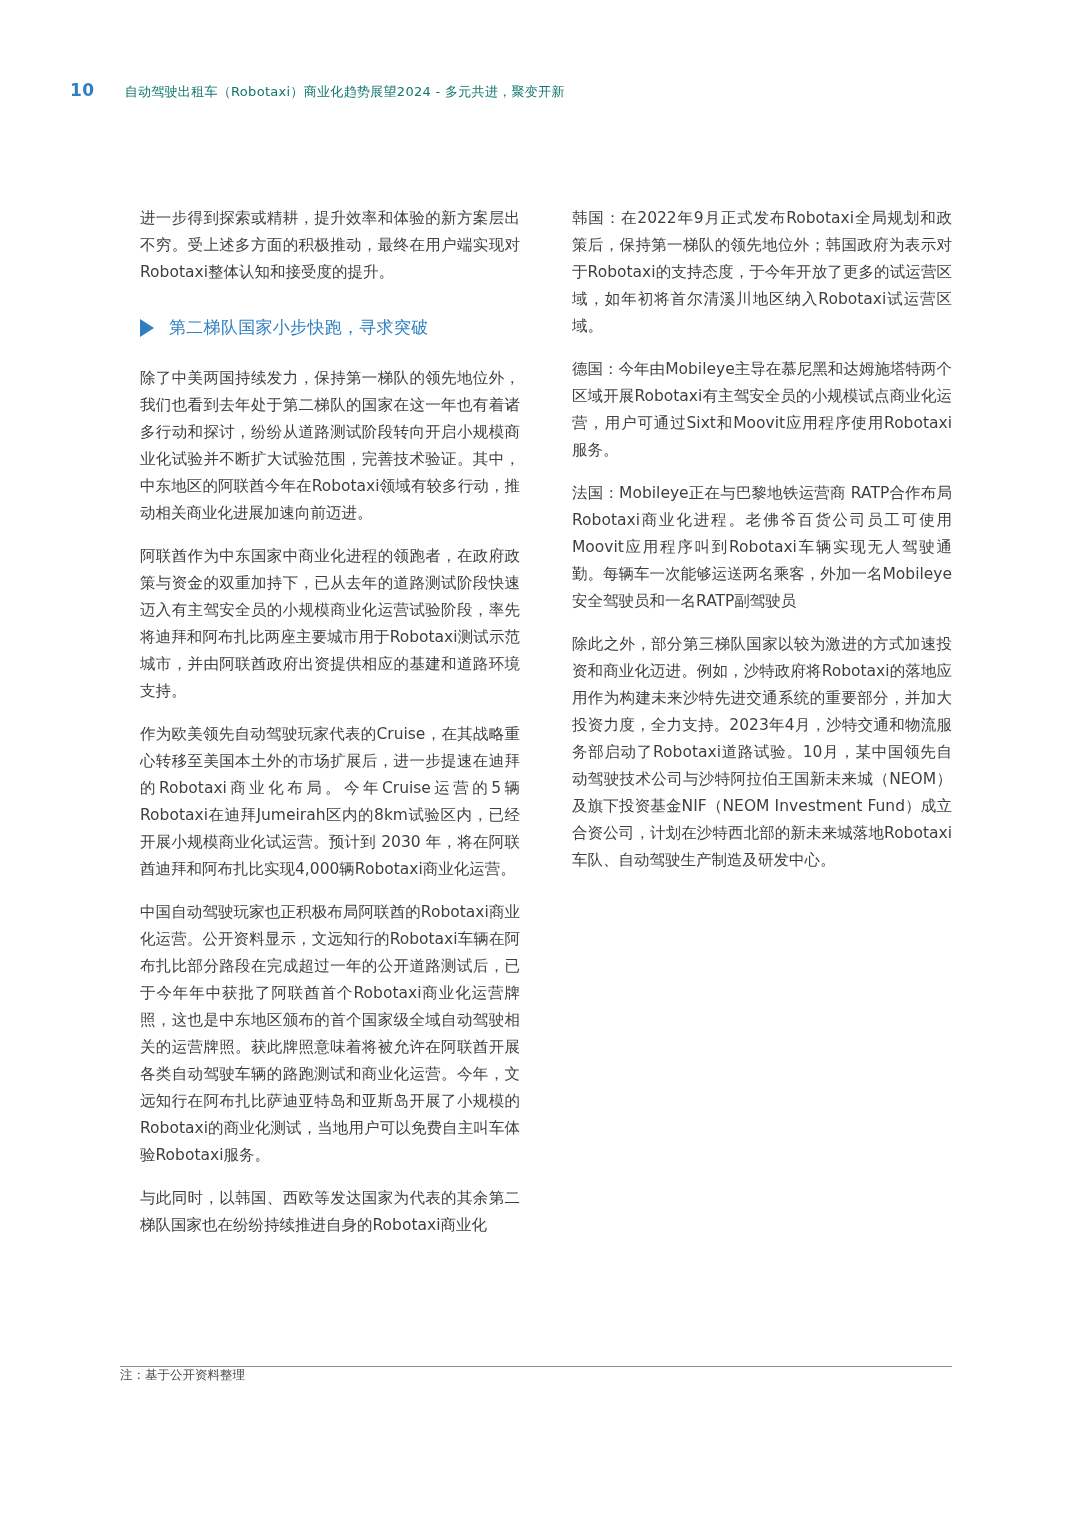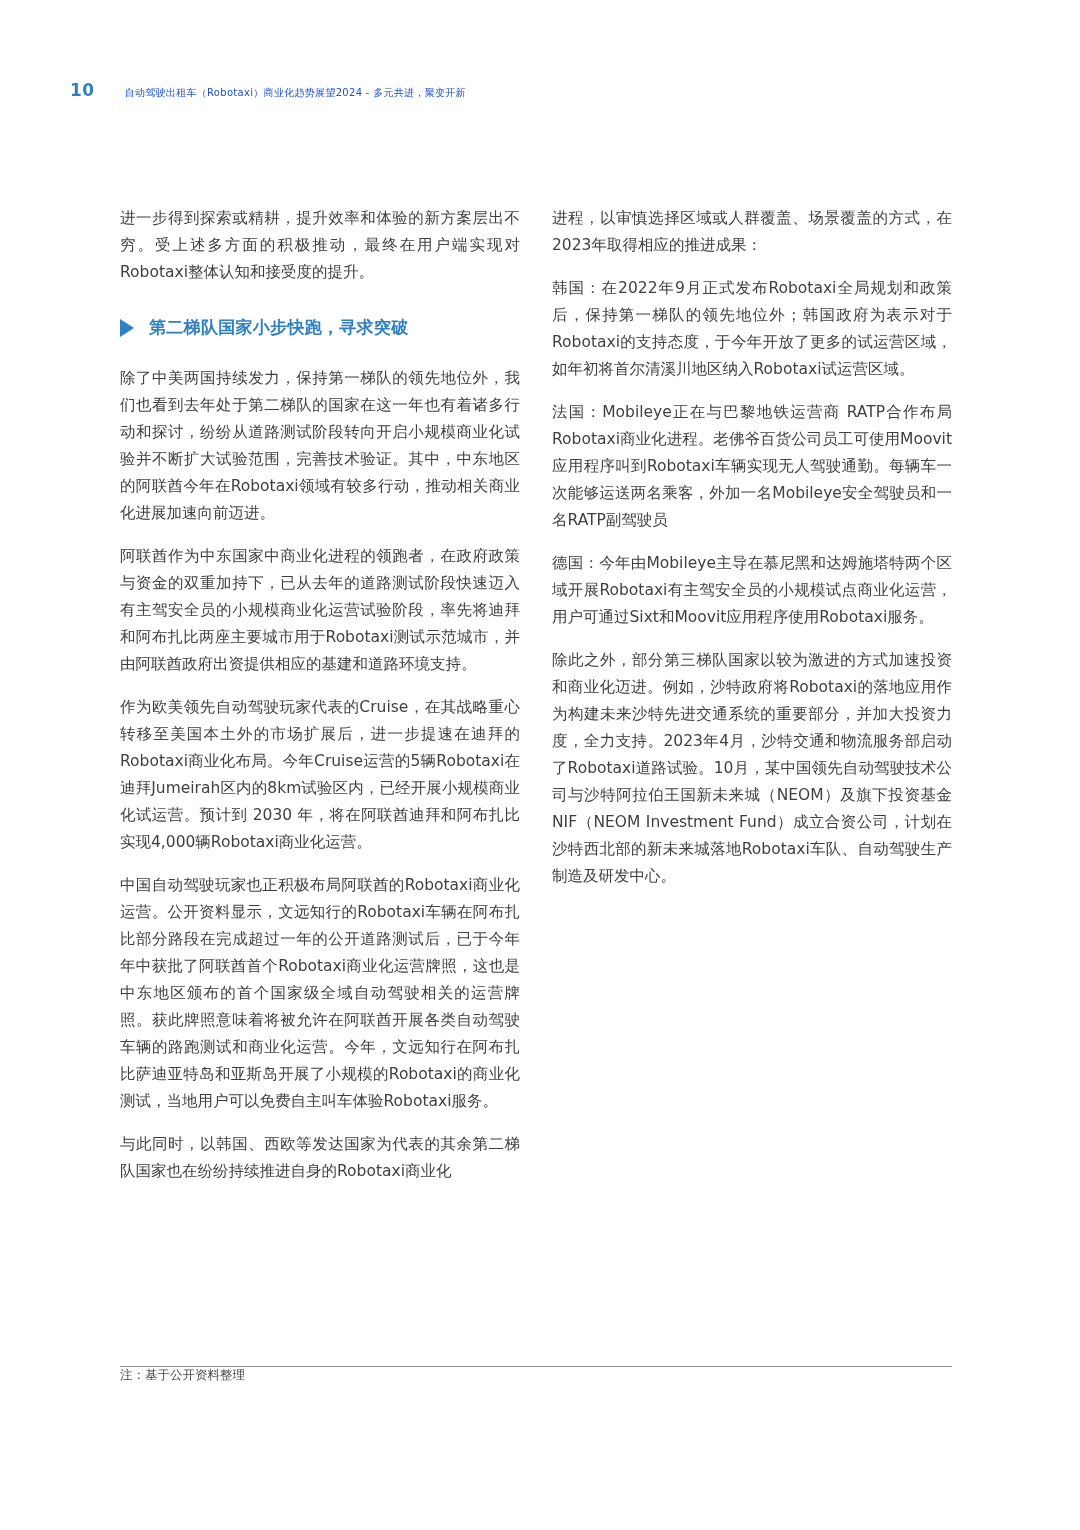--- a/index.html
+++ b/index.html
@@ -27,33 +27,33 @@
     align-items: baseline;
     gap: 30px;
   }
   .page-number {
     color: #2f7fc1;
     font-weight: bold;
     font-size: 17px;
     letter-spacing: 0.5px;
   }
   .header-title {
-    color: #1d4ed8;
-    font-size: 10px;
+    color: #0f766e;
+    font-size: 13px;
     letter-spacing: 0.3px;
   }
   .content {
     position: absolute;
     top: 205px;
     left: 120px;
     width: 832px;
     display: flex;
     gap: 32px;
   }
-  .column { width: 400px; }
+  .column { width: 400px; margin-left: 20px; }
   p.para {
     font-size: 15.5px;
     line-height: 27px;
     text-align: justify;
     text-justify: inter-ideograph;
     margin-bottom: 16px;
     color: #3f3f3f;
   }
   .section-heading {
     display: flex;
@@ -64,21 +64,21 @@
   .triangle-icon {
     width: 0;
     height: 0;
     border-left: 14px solid #2f7fc1;
     border-top: 9px solid transparent;
     border-bottom: 9px solid transparent;
     flex: 0 0 auto;
   }
   .section-heading-text {
     color: #2f7fc1;
-    font-weight: bold;
+    font-weight: normal;
     font-size: 17px;
     letter-spacing: 0.3px;
   }
   .footer {
     position: absolute;
     left: 120px;
     top: 1366px;
     width: 832px;
     border-top: 1px solid #8c8c8c;
   }
@@ -108,24 +108,23 @@
       </div>
 
       <p class="para">除了中美两国持续发力，保持第一梯队的领先地位外，我们也看到去年处于第二梯队的国家在这一年也有着诸多行动和探讨，纷纷从道路测试阶段转向开启小规模商业化试验并不断扩大试验范围，完善技术验证。其中，中东地区的阿联酋今年在Robotaxi领域有较多行动，推动相关商业化进展加速向前迈进。</p>
       <p class="para">阿联酋作为中东国家中商业化进程的领跑者，在政府政策与资金的双重加持下，已从去年的道路测试阶段快速迈入有主驾安全员的小规模商业化运营试验阶段，率先将迪拜和阿布扎比两座主要城市用于Robotaxi测试示范城市，并由阿联酋政府出资提供相应的基建和道路环境支持。</p>
       <p class="para">作为欧美领先自动驾驶玩家代表的Cruise，在其战略重心转移至美国本土外的市场扩展后，进一步提速在迪拜的Robotaxi商业化布局。今年Cruise运营的5辆Robotaxi在迪拜Jumeirah区内的8km试验区内，已经开展小规模商业化试运营。预计到 2030 年，将在阿联酋迪拜和阿布扎比实现4,000辆Robotaxi商业化运营。</p>
       <p class="para">中国自动驾驶玩家也正积极布局阿联酋的Robotaxi商业化运营。公开资料显示，文远知行的Robotaxi车辆在阿布扎比部分路段在完成超过一年的公开道路测试后，已于今年年中获批了阿联酋首个Robotaxi商业化运营牌照，这也是中东地区颁布的首个国家级全域自动驾驶相关的运营牌照。获此牌照意味着将被允许在阿联酋开展各类自动驾驶车辆的路跑测试和商业化运营。今年，文远知行在阿布扎比萨迪亚特岛和亚斯岛开展了小规模的Robotaxi的商业化测试，当地用户可以免费自主叫车体验Robotaxi服务。</p>
       <p class="para">与此同时，以韩国、西欧等发达国家为代表的其余第二梯队国家也在纷纷持续推进自身的Robotaxi商业化</p>
     </div>
 
     <div class="column">
-      <p class="para">进程，以审慎选择区域或人群覆盖、场景覆盖的方式，在2023年取得相应的推进成果：</p>
       <p class="para">韩国：在2022年9月正式发布Robotaxi全局规划和政策后，保持第一梯队的领先地位外；韩国政府为表示对于Robotaxi的支持态度，于今年开放了更多的试运营区域，如年初将首尔清溪川地区纳入Robotaxi试运营区域。</p>
+      <p class="para">德国：今年由Mobileye主导在慕尼黑和达姆施塔特两个区域开展Robotaxi有主驾安全员的小规模试点商业化运营，用户可通过Sixt和Moovit应用程序使用Robotaxi服务。</p>
       <p class="para">法国：Mobileye正在与巴黎地铁运营商 RATP合作布局Robotaxi商业化进程。老佛爷百货公司员工可使用Moovit应用程序叫到Robotaxi车辆实现无人驾驶通勤。每辆车一次能够运送两名乘客，外加一名Mobileye安全驾驶员和一名RATP副驾驶员</p>
-      <p class="para">德国：今年由Mobileye主导在慕尼黑和达姆施塔特两个区域开展Robotaxi有主驾安全员的小规模试点商业化运营，用户可通过Sixt和Moovit应用程序使用Robotaxi服务。</p>
       <p class="para">除此之外，部分第三梯队国家以较为激进的方式加速投资和商业化迈进。例如，沙特政府将Robotaxi的落地应用作为构建未来沙特先进交通系统的重要部分，并加大投资力度，全力支持。2023年4月，沙特交通和物流服务部启动了Robotaxi道路试验。10月，某中国领先自动驾驶技术公司与沙特阿拉伯王国新未来城（NEOM）及旗下投资基金NIF（NEOM Investment Fund）成立合资公司，计划在沙特西北部的新未来城落地Robotaxi车队、自动驾驶生产制造及研发中心。</p>
     </div>
 
   </div>
 
   <div class="footer">
     <div class="footer-note">注：基于公开资料整理</div>
   </div>
 
 </div>

